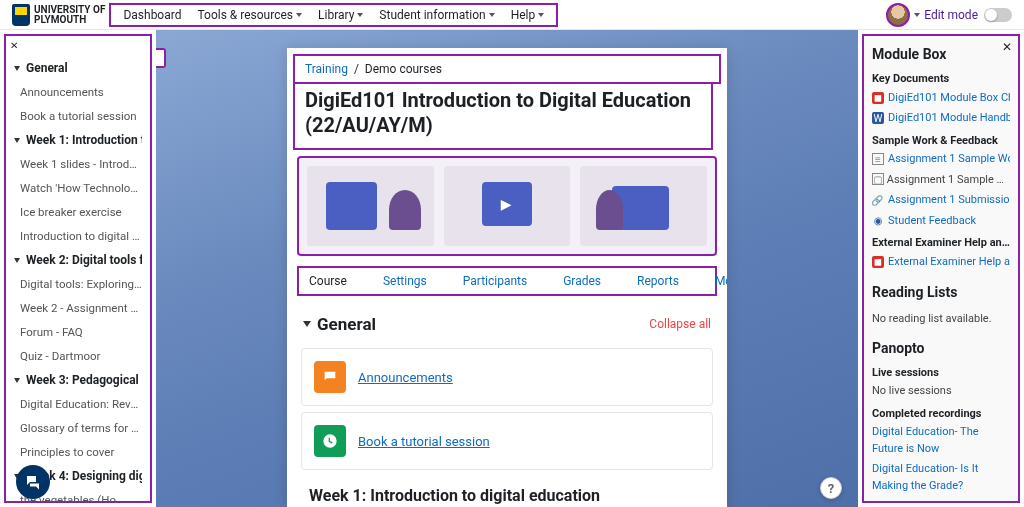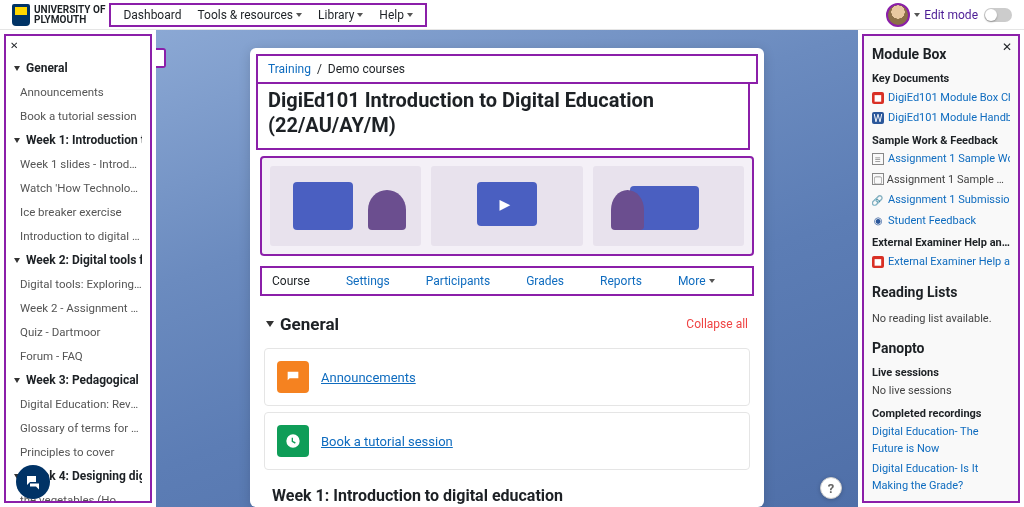--- a/index.html
+++ b/index.html
@@ -27,21 +27,21 @@
   .sidebar-inner{ padding:20px 8px 8px 8px; overflow:hidden;}
   .side-section { font-weight:bold; cursor:pointer; padding:5px 0 5px 10px; display:flex; align-items:center; gap:4px; white-space:nowrap; overflow:hidden; text-overflow:ellipsis;}
   .side-section::before{content:'';width:0;height:0;border-left:3px solid transparent;border-right:3px solid transparent;border-top:5px solid #333;margin-left:-10px;margin-right:2px;}
   .side-link { padding:5px 0 5px 6px; color:#555; cursor:pointer; white-space:nowrap; overflow:hidden; text-overflow:ellipsis; font-size:11.5px;}
   
   
   .center { flex:1; background: linear-gradient(160deg, #8ba8d4 0%, #6b8bbf 35%, #5c7db5 60%, #4f6fa8 100%); display:flex; justify-content:center; padding:18px 6px 0 6px; position:relative; overflow:hidden;}
   .drawer-indicator { position:absolute; top:18px; left:0; width:10px; height:20px; background:#fff; border:2px solid #8b1fa9; border-left:none; border-radius:0 3px 3px 0;}
   .help-circle { position:absolute; bottom:8px; right:16px; width:22px; height:22px; border-radius:50%; background:#fff; border:1px solid #ccc; display:flex; align-items:center; justify-content:center; font-weight:bold; color:#666; cursor:pointer; box-shadow:0 1px 4px rgba(0,0,0,0.2);}
 
-  .card { width:514px; background:#fff; border-radius:6px; box-shadow:0 2px 12px rgba(0,0,0,0.15); overflow:hidden;}
+  .card { width:440px; background:#fff; border-radius:0; box-shadow:0 2px 12px rgba(0,0,0,0.15); overflow:hidden;}
   .breadcrumb { border:2px solid #8b1fa9; margin:6px; padding:6px 10px; font-size:12px;}
   .breadcrumb a{color:#0f6cbf; text-decoration:none;}
   .course-title { border:2px solid #8b1fa9; border-top:none; margin:-8px 14px 6px 6px; padding:6px 10px 10px 10px;}
   .course-title h1{font-size:20px; font-weight:700; line-height:1.25;}
   
   .hero { margin:0 10px; border:2px solid #8b1fa9; background:#f4f0f7; height:100px; border-radius:4px; display:flex; justify-content:space-around; align-items:center; padding:8px; gap:10px;}
   .hero-img { flex:1; height:80px; background:#e8e2ed; border-radius:3px; position:relative; overflow:hidden;}
   
   .hero-img.a::before{content:'';position:absolute;left:15%;top:20%;width:40%;height:60%;background:#4a5fc1;border-radius:4px;}
   .hero-img.a::after{content:'';position:absolute;right:10%;top:30%;width:25%;height:50%;background:#6b4e8f;border-radius:50% 50% 4px 4px;}
@@ -101,20 +101,24 @@
     <div class="nav-item">Dashboard</div>
     <div class="nav-item">
         <span>Tools &amp; resources</span>
         <span class="caret-down"></span>
       </div>
     <div class="nav-item">
         <span>Library</span>
         <span class="caret-down"></span>
       </div>
     <div class="nav-item">
+        <span>Student information</span>
+        <span class="caret-down"></span>
+      </div>
+    <div class="nav-item">
         <span>Help</span>
         <span class="caret-down"></span>
       </div>
   </div>
   <div class="spacer"></div>
   <div class="avatar"></div>
   <span class="caret-down"></span>
   <div class="editmode">
     <span>Edit mode</span>
     <span class="toggle"></span>
@@ -132,22 +136,22 @@
 
       <div class="side-section">Week 1: Introduction to …</div>
       <div class="side-link">Week 1 slides - Introductio…</div>
       <div class="side-link">Watch 'How Technology is …</div>
       <div class="side-link">Ice breaker exercise</div>
       <div class="side-link">Introduction to digital edu…</div>
 
       <div class="side-section">Week 2: Digital tools for …</div>
       <div class="side-link">Digital tools: Exploring  the…</div>
       <div class="side-link">Week 2 - Assignment 1 pre…</div>
+      <div class="side-link">Forum - FAQ</div>
       <div class="side-link">Quiz - Dartmoor</div>
-      <div class="side-link">Forum - FAQ</div>
 
       <div class="side-section">Week 3: Pedagogical app…</div>
       <div class="side-link">Digital Education: Revoluti…</div>
       <div class="side-link">Glossary of terms for a ne…</div>
       <div class="side-link">Principles to cover</div>
 
       <div class="side-section">Week 4: Designing digita…</div>
       <div class="side-link">the vegetables (Ho…</div>
 
     </div>

